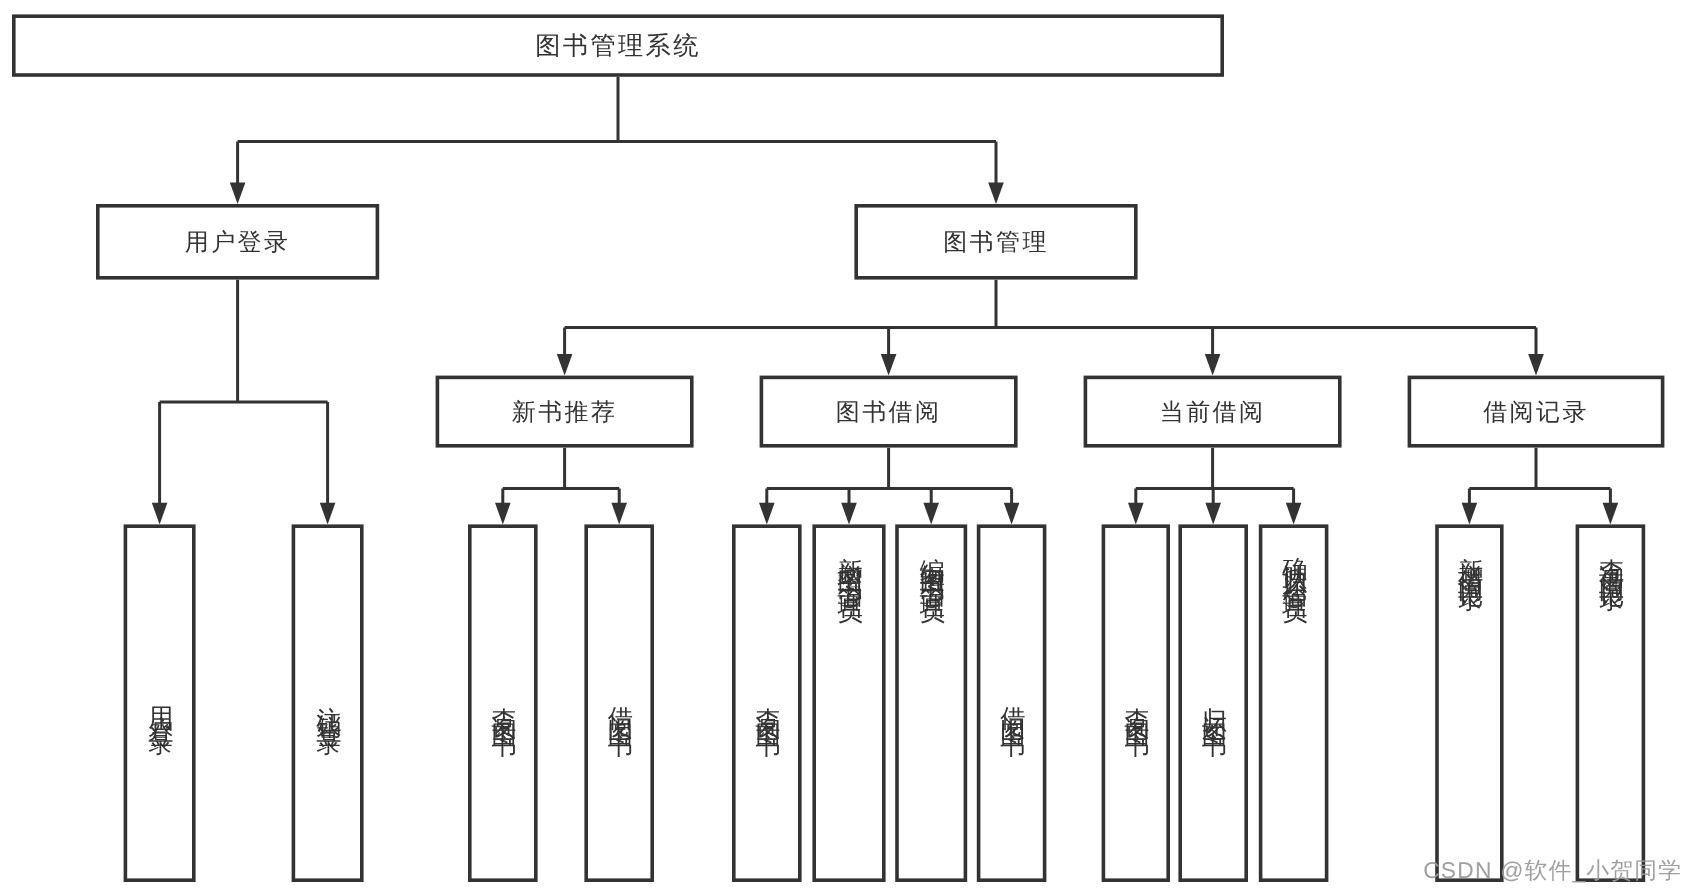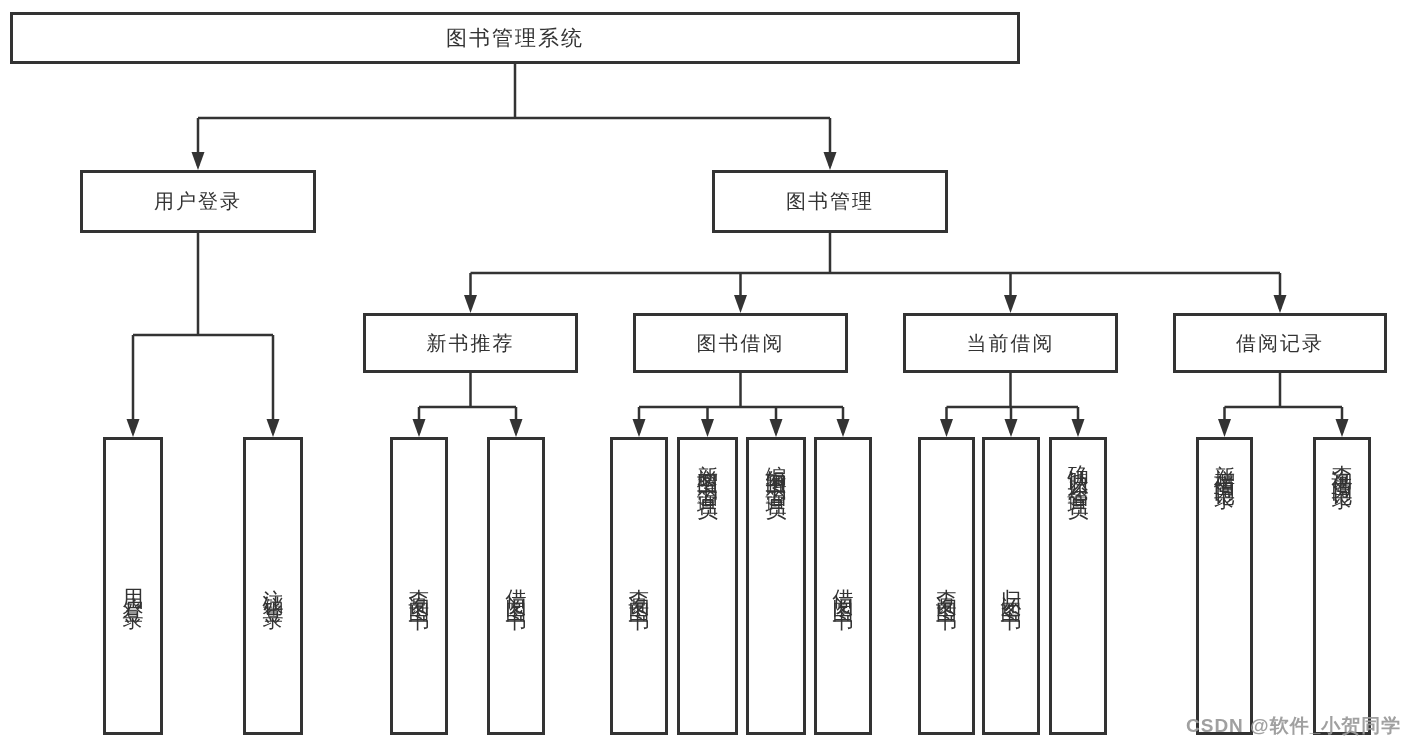--- a/index.html
+++ b/index.html
@@ -64,21 +64,20 @@
   .lf13 { left: 1313px; width: 58px; }
   .watermark {
     position: absolute;
     left: 1186px;
     top: 713px;
     font-size: 19px;
     letter-spacing: 1px;
     color: rgba(155, 155, 155, 0.95);
     z-index: 5;
     white-space: nowrap;
-    font-weight: bold;
   }
 </style>
 </head>
 <body>
 
 <div id="canvas">
 
   <svg id="connectors" viewBox="0 0 1405 747" xmlns="http://www.w3.org/2000/svg">
     <g stroke="#333333" stroke-width="2.5" fill="none">
 

